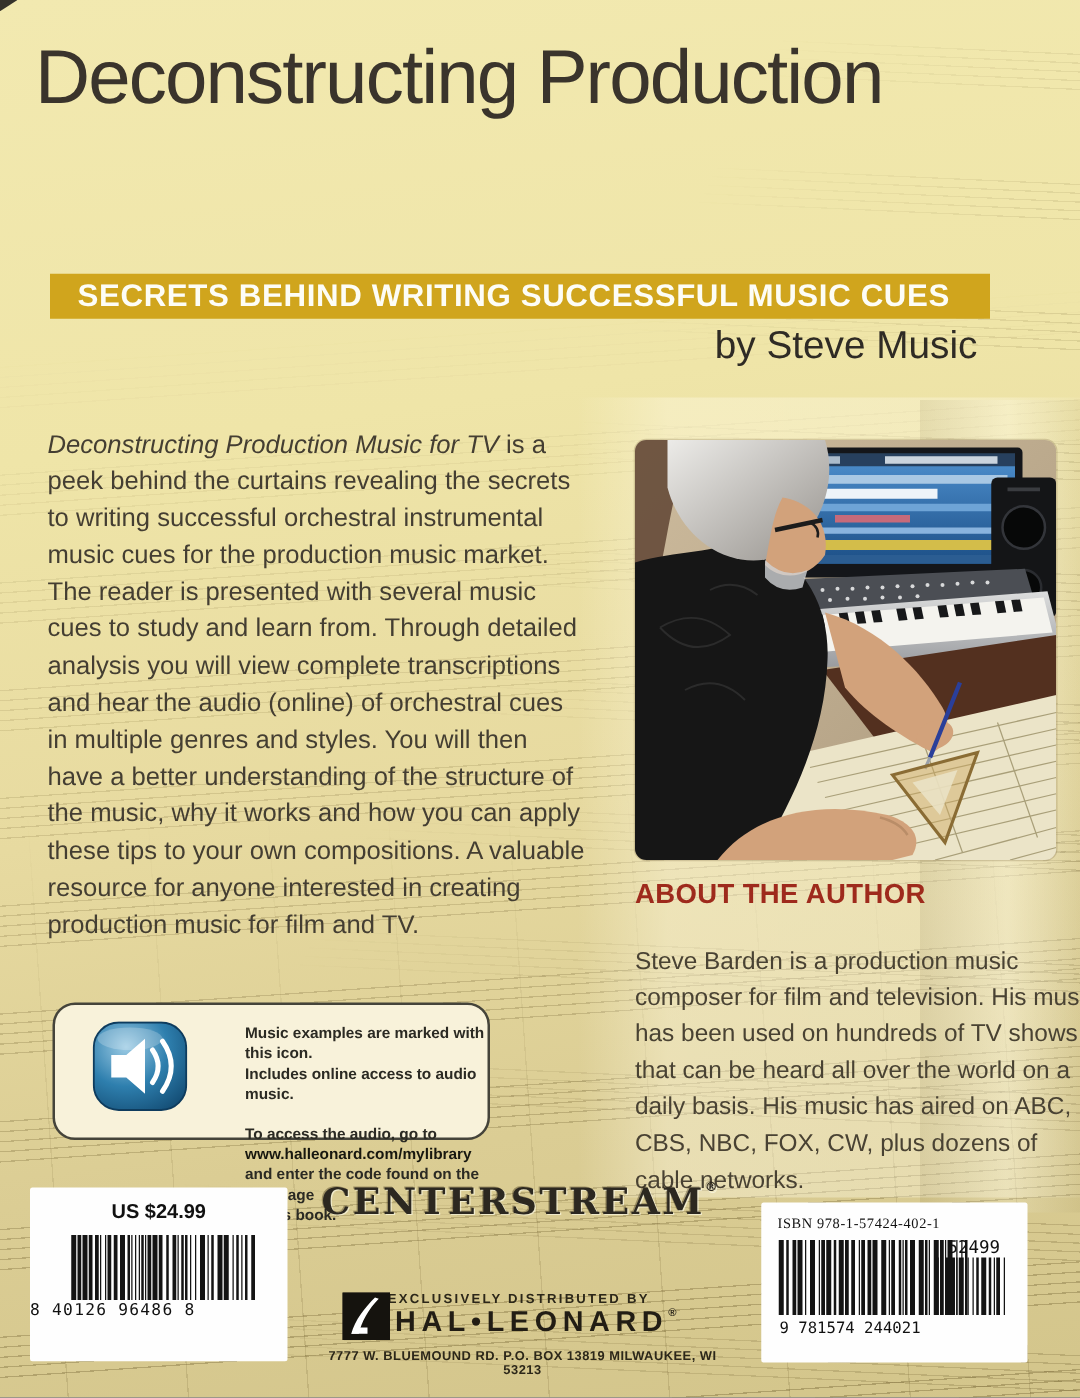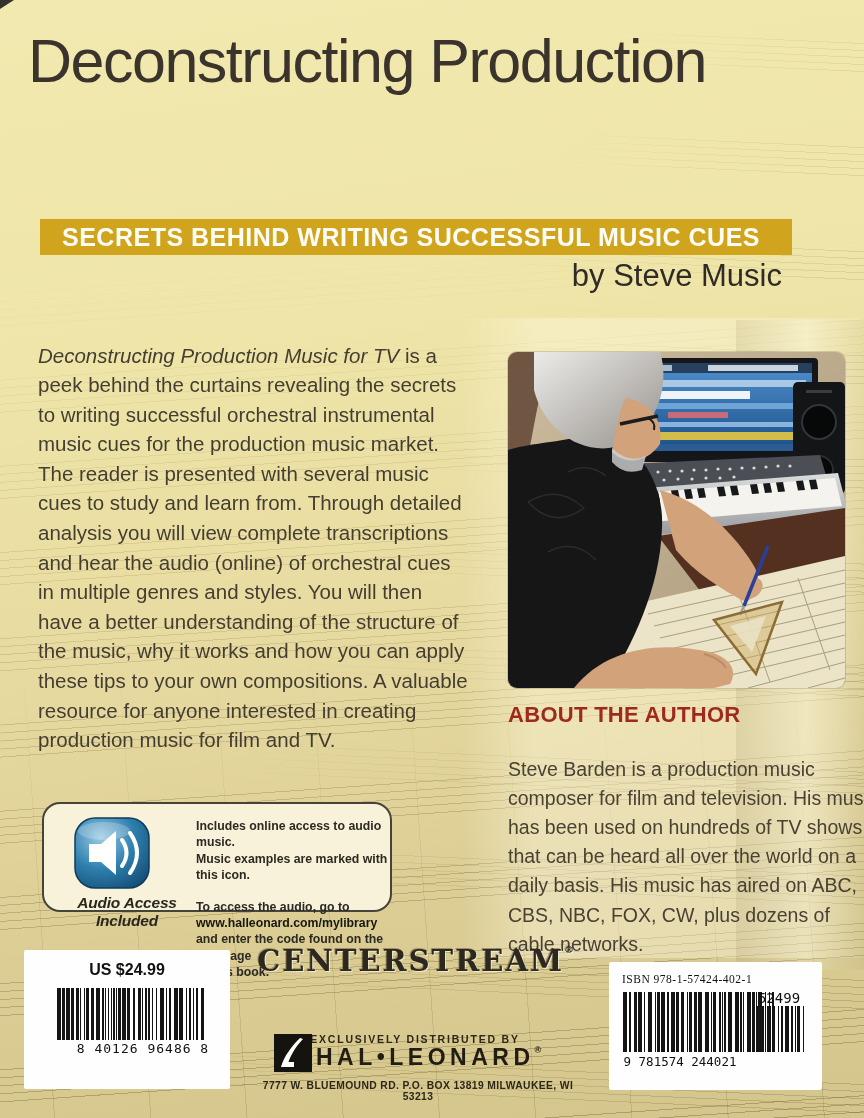--- a/index.html
+++ b/index.html
@@ -76,22 +76,22 @@
   .audio-text{position:absolute;left:152px;top:14px;width:192px;font-size:12.3px;line-height:16.4px;
     font-weight:bold;color:#2b2a23;}
   .audio-text .gap{height:15px;}
   .audio-text .url{color:#17170f;}
 
   
   .white-box{position:absolute;background:#fefefe;border-radius:2px;}
   .price-box{left:24px;top:950px;width:206px;height:139px;}
   .price{position:absolute;left:0;top:11px;width:100%;text-align:center;font-size:16px;font-weight:bold;color:#111;}
   .upc-bars{position:absolute;left:33px;top:38px;height:52px;}
-  .upc-digits{position:absolute;left:0;top:91px;width:100%;text-align:center;
-    font-family:"DejaVu Sans Mono",monospace;font-size:13px;color:#111;letter-spacing:1px;padding-left:16px;}
+  .upc-digits{position:absolute;left:0;top:91px;width:100%;
+    font-family:"DejaVu Sans Mono",monospace;font-size:13px;color:#111;letter-spacing:1px;}
   .catalog{position:absolute;left:0;top:108px;width:100%;text-align:center;font-size:19px;font-weight:bold;color:#111;}
 
   .centerstream{position:absolute;left:256px;top:944px;width:320px;text-align:right;
     font-family:"DejaVu Serif",serif;font-weight:bold;font-size:29px;letter-spacing:2px;color:#2c2820;
     text-shadow:1px 1px 0 rgba(255,255,240,.6),-1px -1px 0 rgba(40,30,10,.35);}
   .centerstream .word::first-letter{font-size:1.72em;}
   .centerstream .reg{font-size:10px;vertical-align:18px;}
   .distrib{position:absolute;left:300px;top:1033px;width:230px;text-align:center;
     font-size:10.5px;font-weight:bold;letter-spacing:1.8px;color:#2c2719;}
   .hl-logo{position:absolute;left:274px;top:1034px;width:38px;height:38px;background:#15130e;}
@@ -280,24 +280,23 @@
               <stop offset="1" stop-color="#11486f"></stop>
           </radialGradient>
         </defs>
         <rect x="1" y="1" width="74" height="70" rx="20" fill="url(#blue)" stroke="#0e3c5e" stroke-width="1.5"></rect>
         <ellipse cx="30" cy="14" rx="26" ry="9" fill="#ffffff" opacity=".22"></ellipse>
         <polygon points="15,27 27,27 42,14 42,58 27,45 15,45" fill="#ffffff"></polygon>
         <path d="M48,23 q9,13 0,26" stroke="#ffffff" stroke-width="4" fill="none" stroke-linecap="round"></path>
         <path d="M56,16 q14,20 0,40" stroke="#ffffff" stroke-width="4" fill="none" stroke-linecap="round"></path>
       </svg>
     </div>
-    <div class="audio-cap">Audio Access Included</div>
     <div class="audio-text">
+      <div>Music examples are marked with this icon.</div>
       <div>Includes online access to audio music.</div>
-      <div>Music examples are marked with this icon.</div>
       <div class="gap"></div>
       <div>To access the audio, go to</div>
       <div class="url">www.halleonard.com/mylibrary</div>
       <div>and enter the code found on the first page</div>
       <div>of this book.</div>
     </div>
   </div>
 
   <div class="white-box price-box">
     <div class="price">US $24.99</div>

